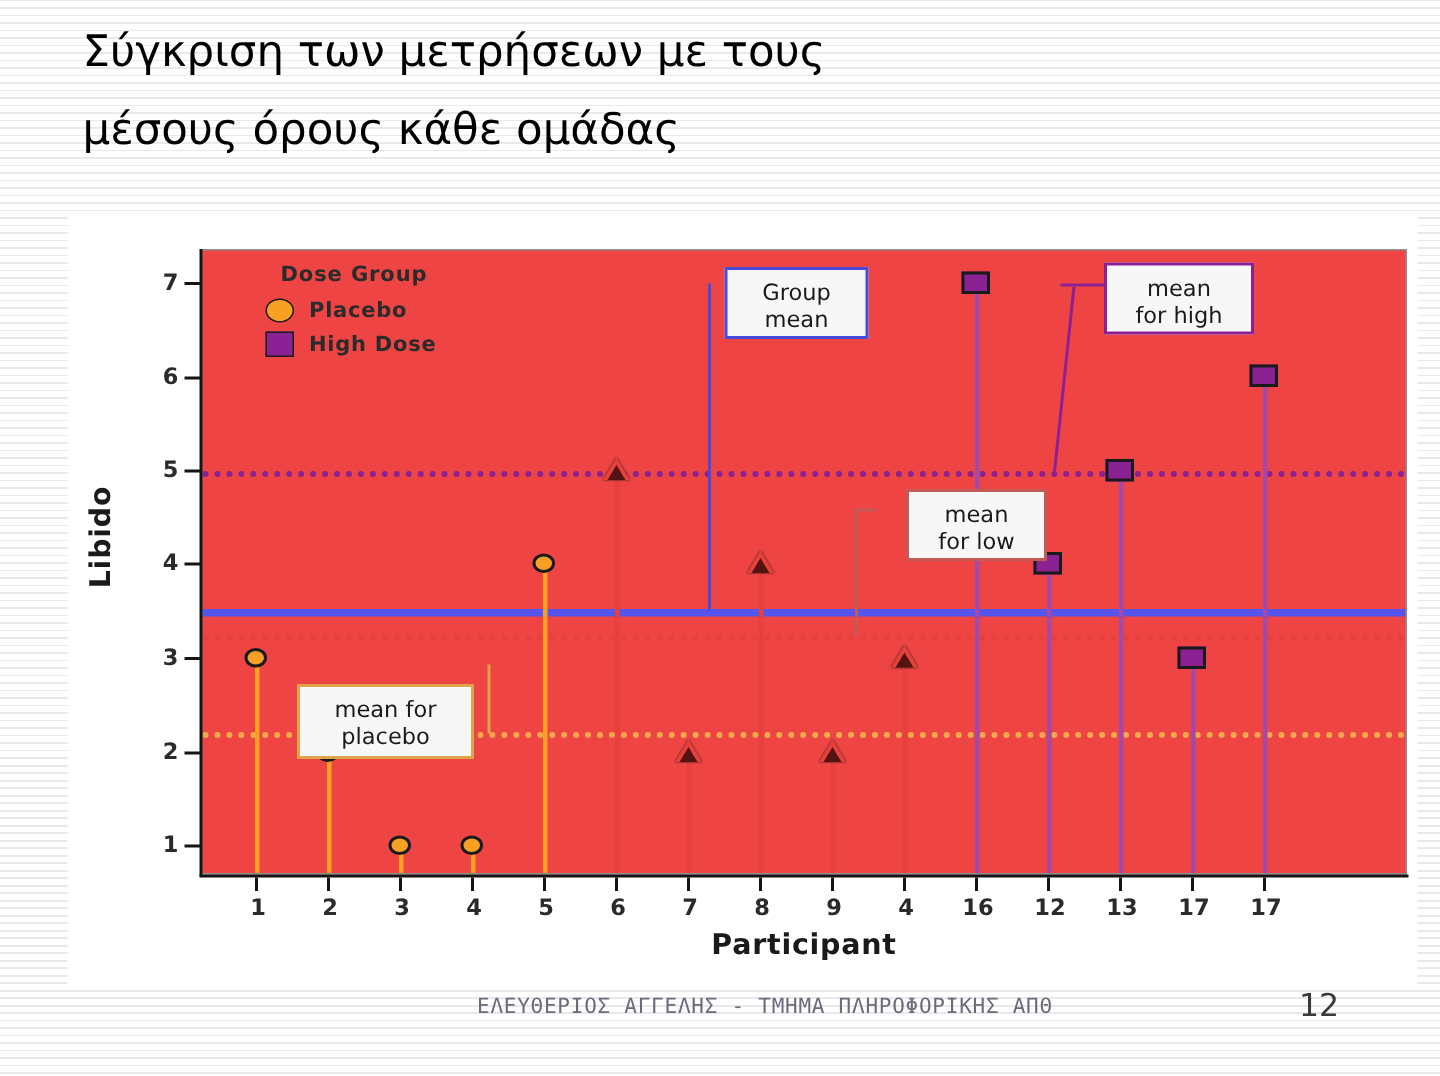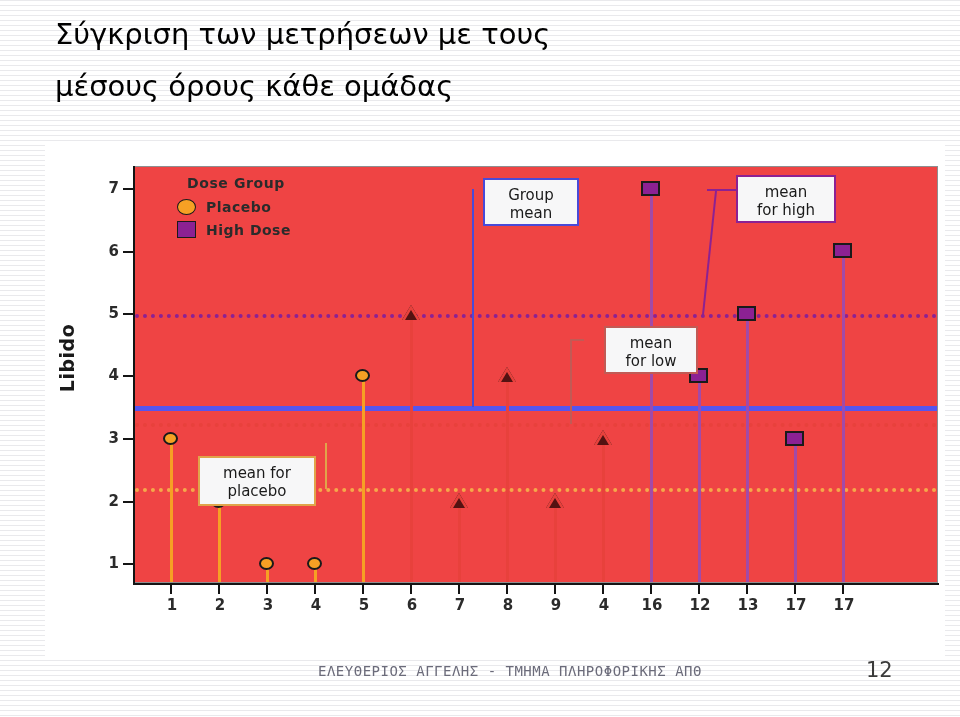--- a/index.html
+++ b/index.html
@@ -455,18 +455,19 @@
     <div class="x-tick" style="left:653px;"></div>
     <div class="xlab" style="left:654px;">12</div>
     <div class="x-tick" style="left:701px;"></div>
     <div class="xlab" style="left:702px;">13</div>
     <div class="x-tick" style="left:749px;"></div>
     <div class="xlab" style="left:750px;">17</div>
     <div class="x-tick" style="left:797px;"></div>
     <div class="xlab" style="left:798px;">17</div>
 
     <div id="y-axis-title">Libido</div>
+    <div id="x-axis-title">Participant</div>
 
   </div>
 </div>
 
 <div id="footer-text">ΕΛΕΥΘΕΡΙΟΣ ΑΓΓΕΛΗΣ - ΤΜΗΜΑ ΠΛΗΡΟΦΟΡΙΚΗΣ ΑΠΘ</div>
 <div id="page-number">12</div>
 
 </body></html>

